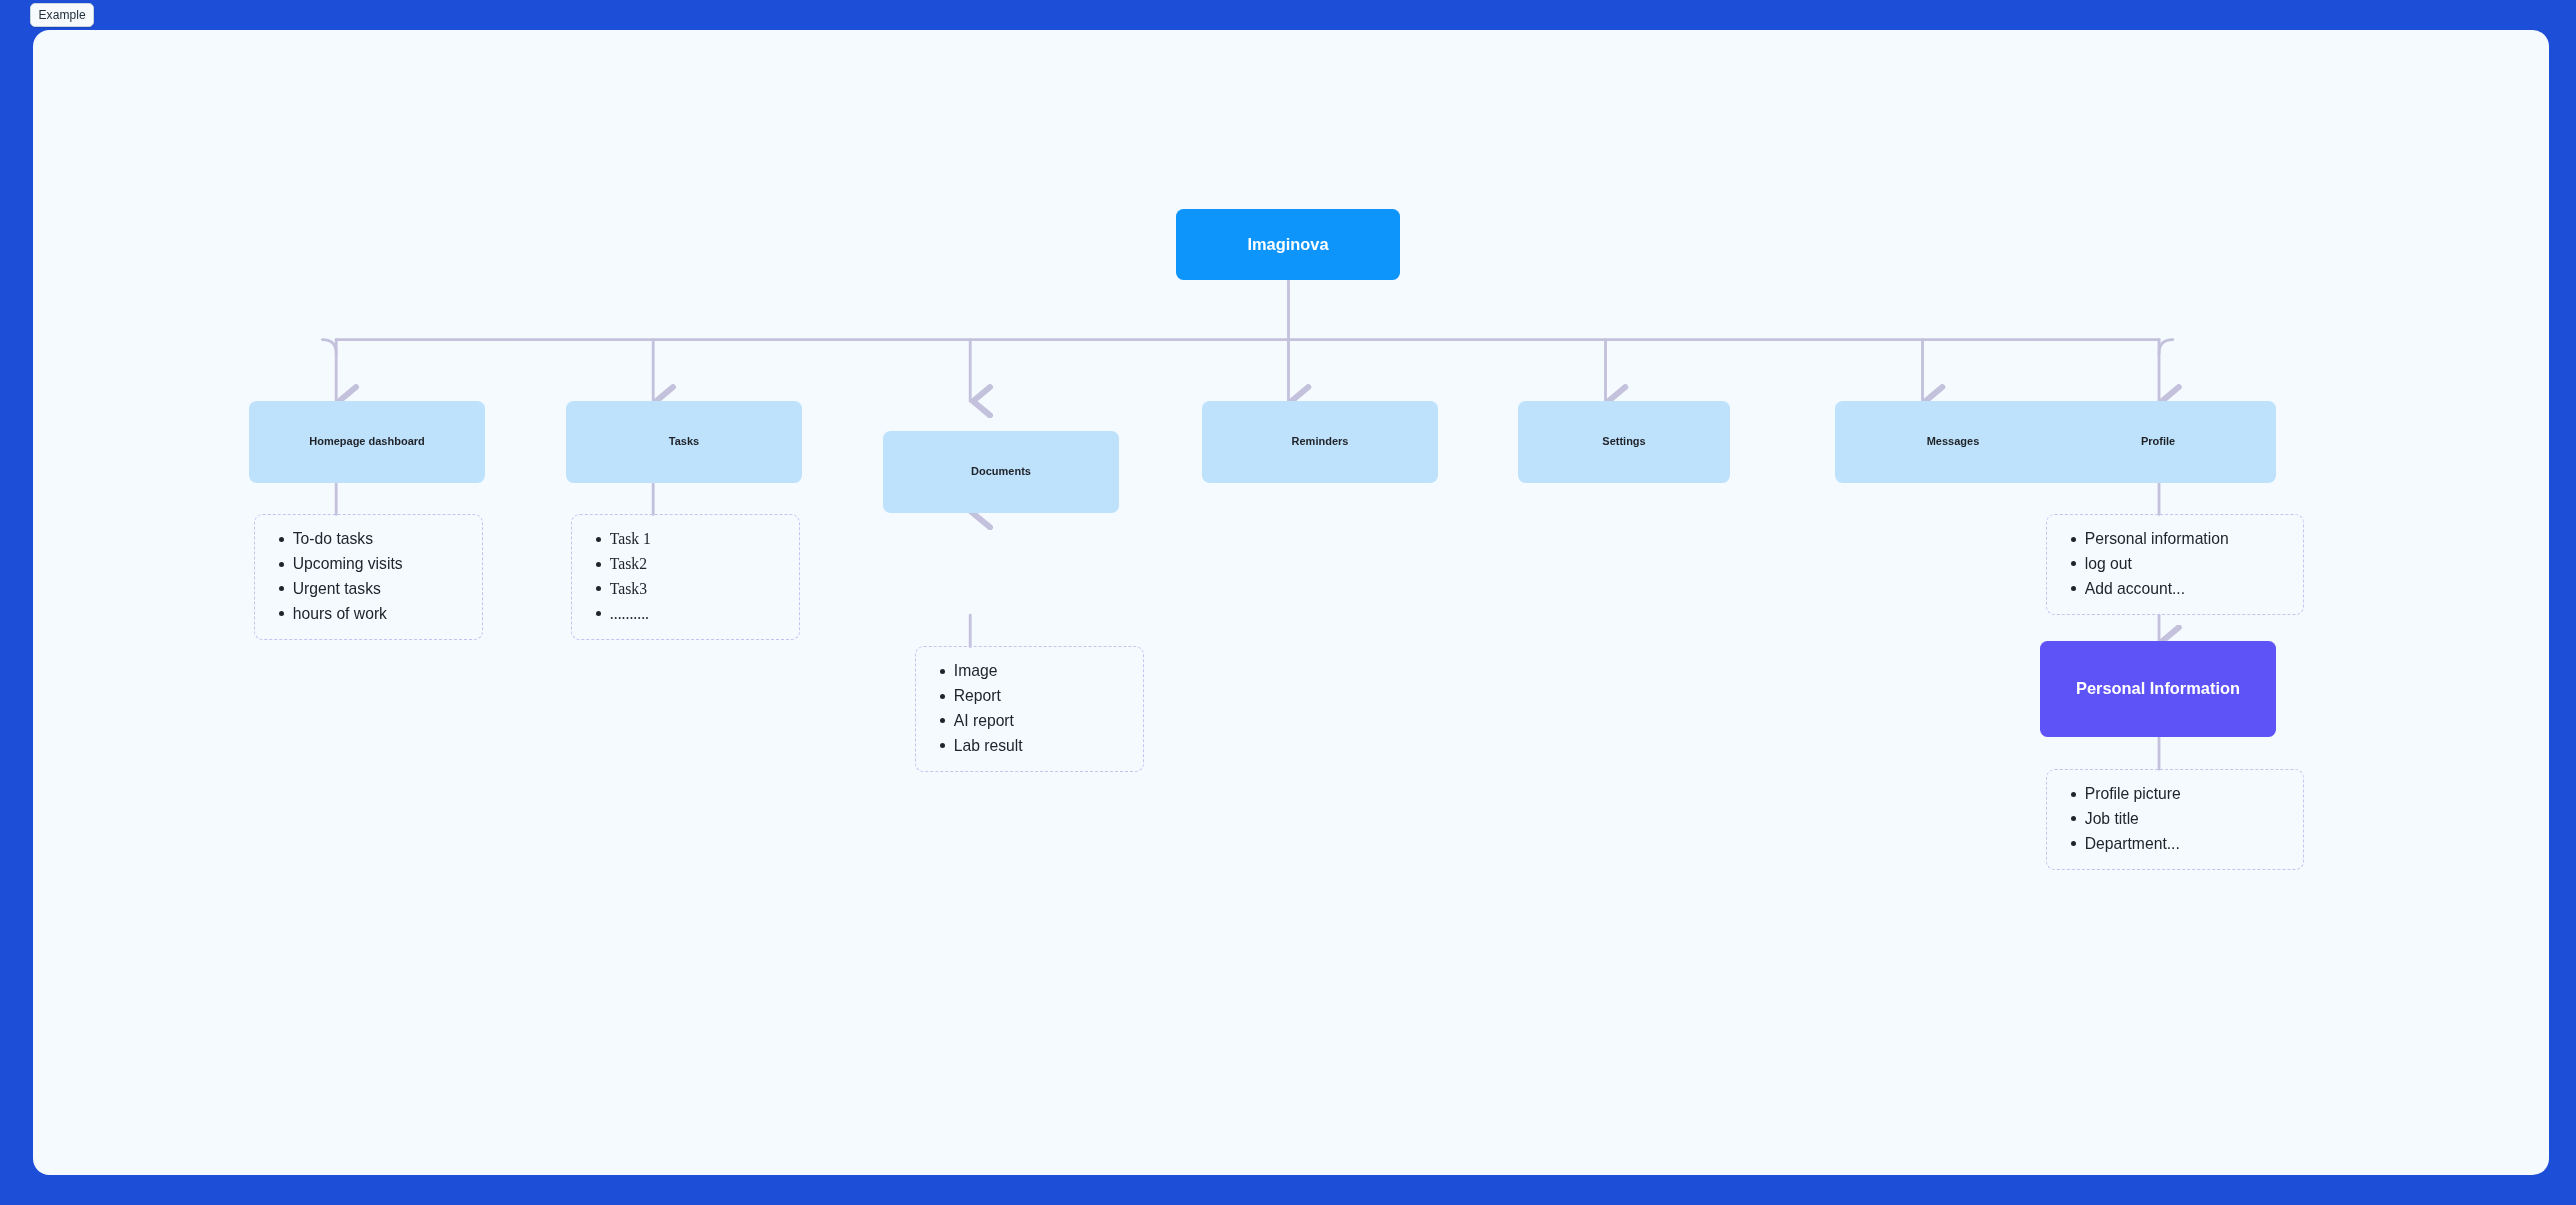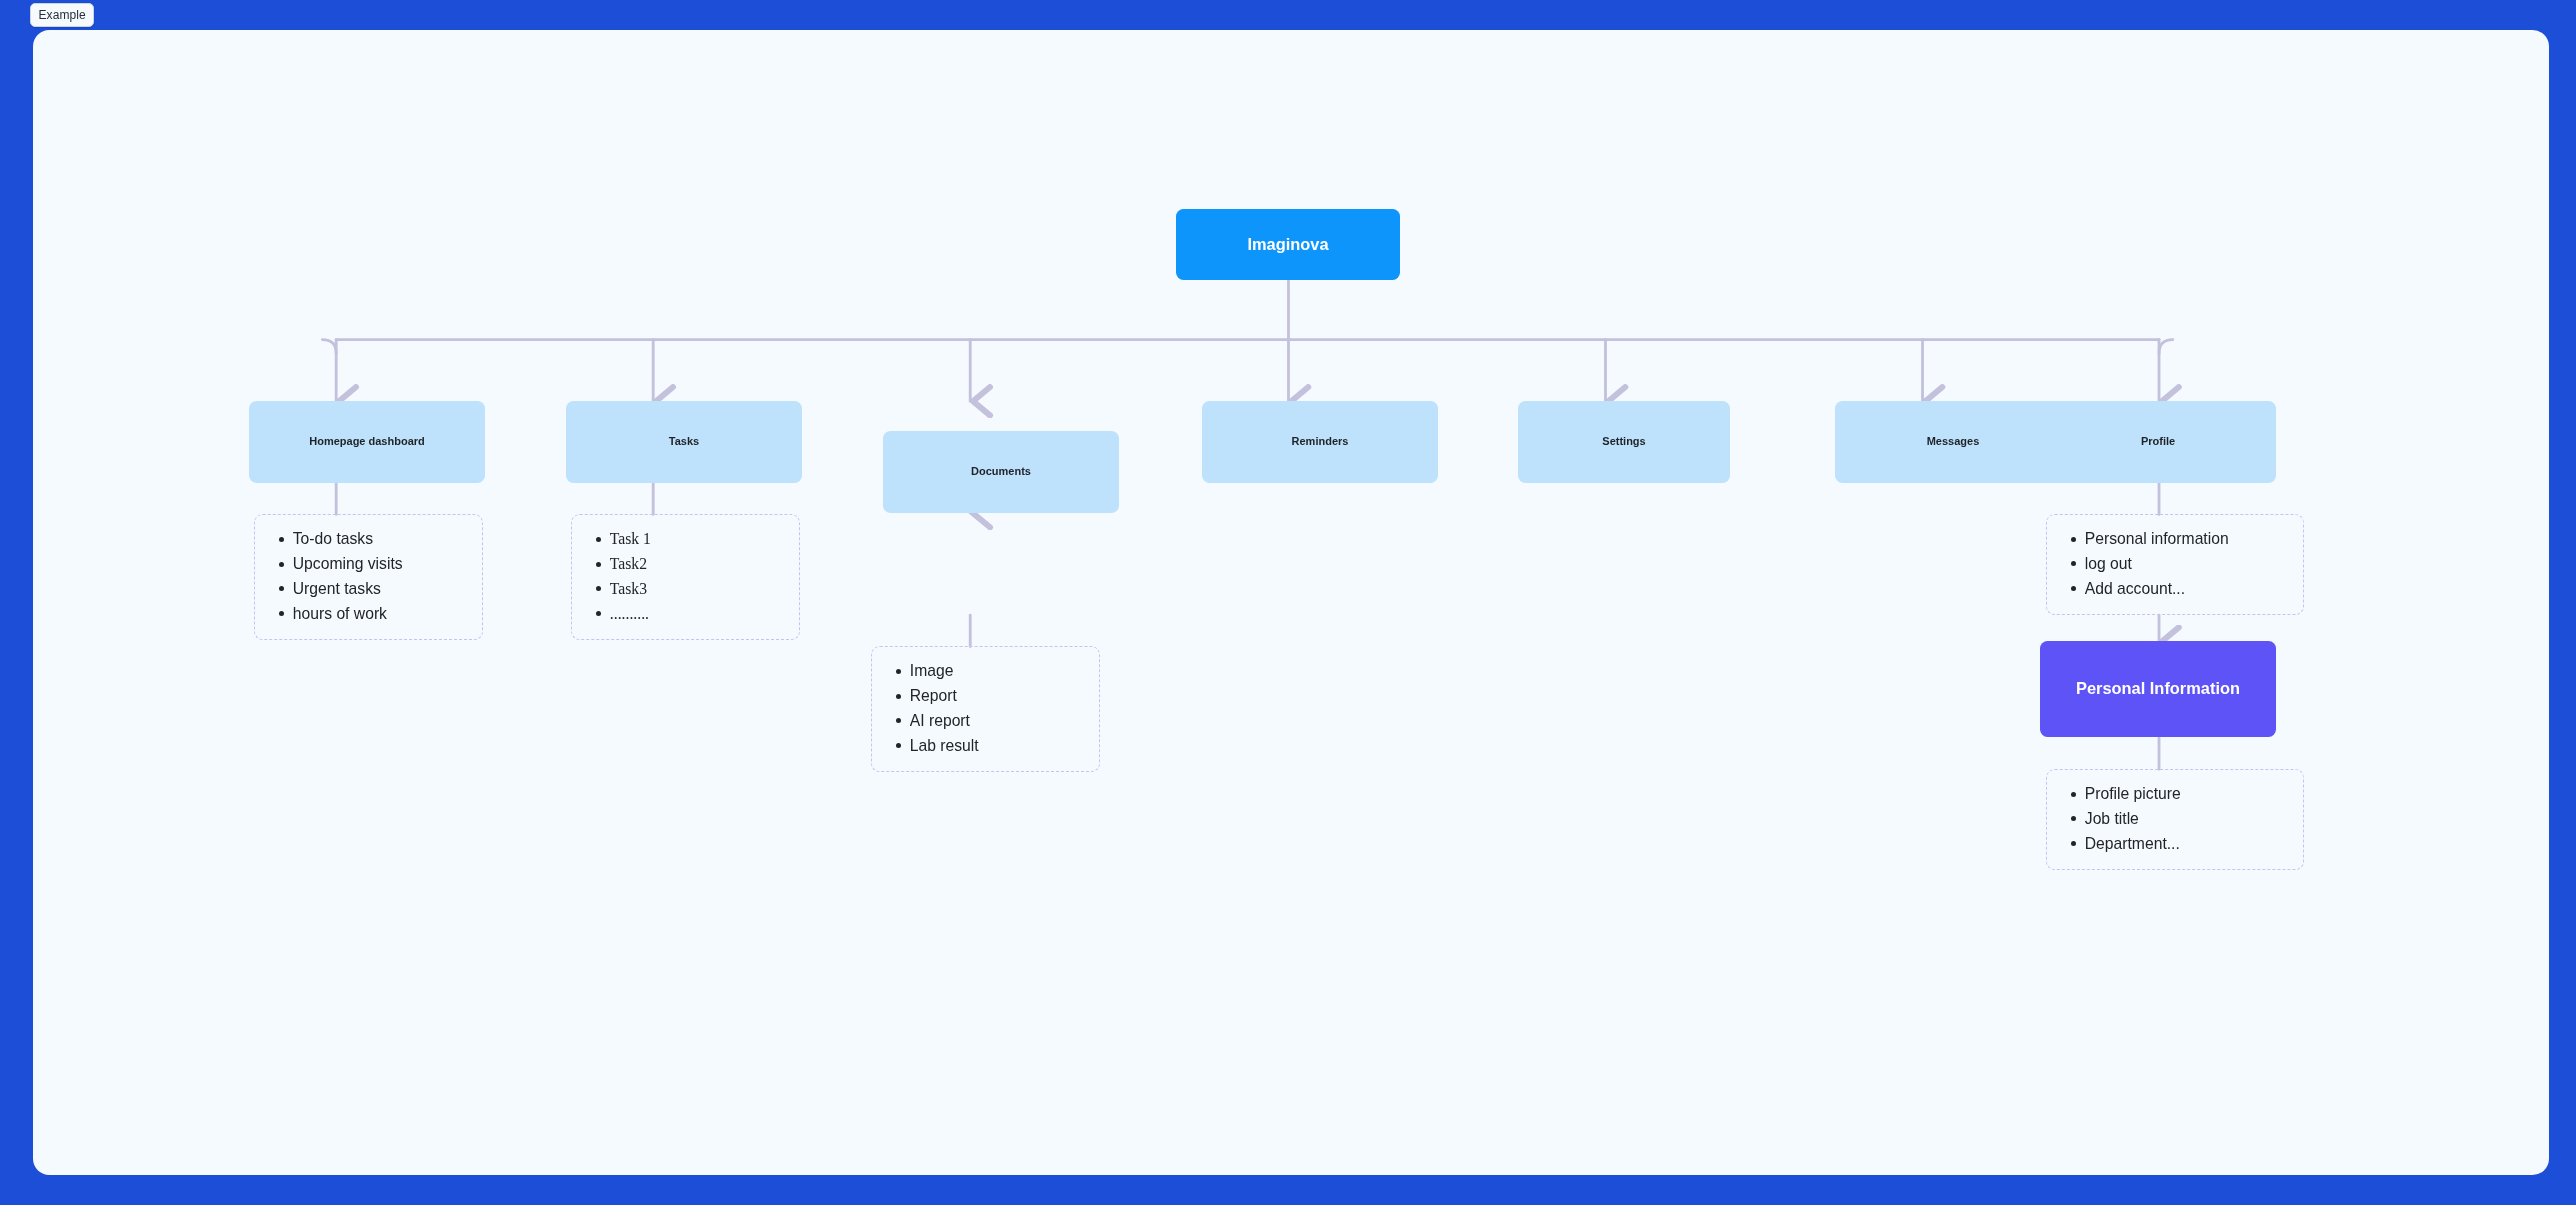--- a/index.html
+++ b/index.html
@@ -234,21 +234,21 @@
 
     <div class="listbox" style="left:2013px; top:484px; width:258px; height:101px;">
       <ul>
         <li>Personal information</li>
         <li>log out</li>
         <li>Add account...</li>
       </ul>
     </div>
 
 
-    <div class="listbox" style="left:838px; top:616px; width:229px; height:126px;">
+    <div class="listbox" style="left:882px; top:616px; width:229px; height:126px;">
       <ul>
         <li>Image</li>
         <li>Report</li>
         <li>AI report</li>
         <li>Lab result</li>
       </ul>
     </div>
 
     <div class="node node-accent" style="left:2007px; top:611px; width:236px; height:96px;">
       <span>Personal Information</span>

